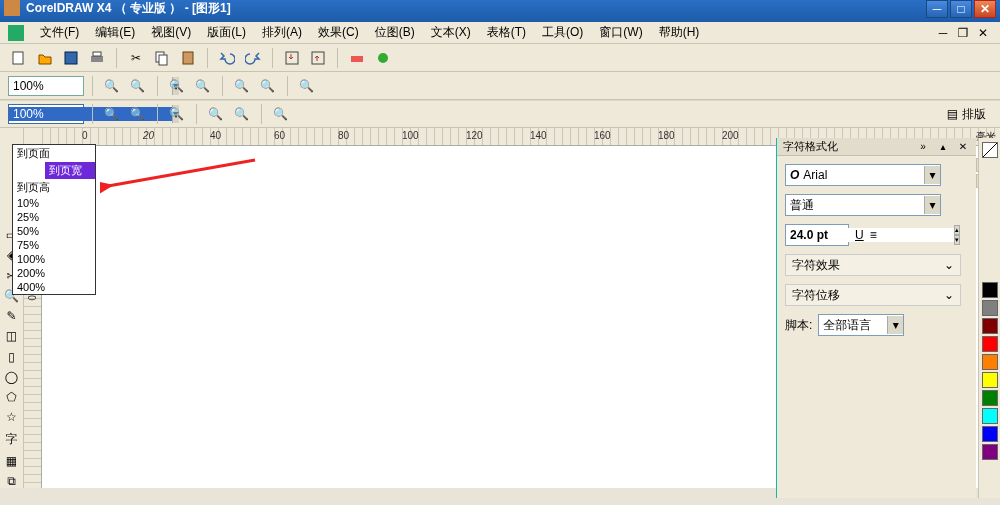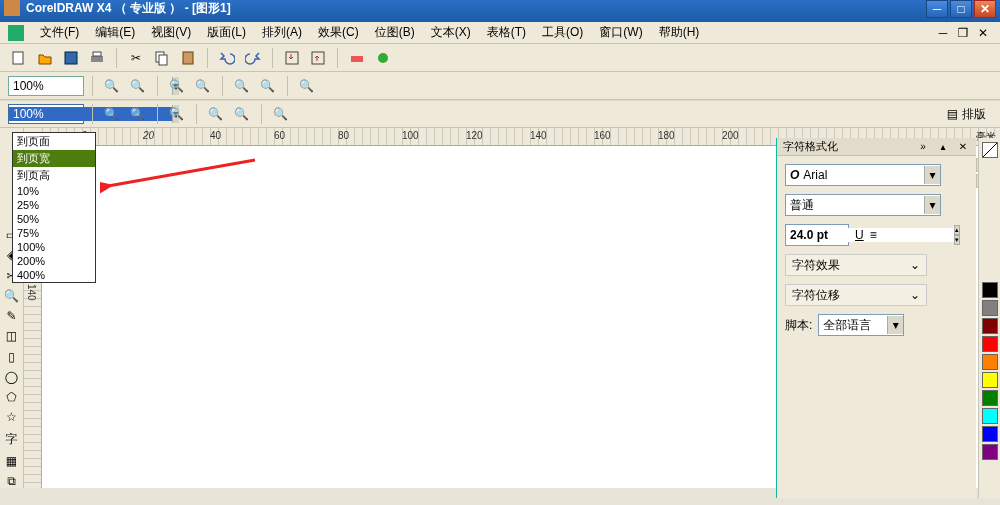--- a/index.html
+++ b/index.html
@@ -41,41 +41,41 @@
 .hruler .tick { position: absolute; top: 2px; font-size: 10px; color: #333; }
 .ruler-unit { position: absolute; right: 4px; top: 2px; font-size: 10px; }
 
 .canvas-inner { flex: 1; display: flex; }
 .vruler { width: 18px; background: #efe9d9; border-right: 1px solid #aaa; position: relative; overflow: hidden; }
 .vruler::before { content: ""; position: absolute; inset: 0; background: repeating-linear-gradient(180deg, #888 0 1px, transparent 1px 8px); opacity: 0.35; }
 .vruler .vtick { position: absolute; left: 2px; font-size: 10px; color: #333; writing-mode: vertical-rl; }
 
 .canvas { flex: 1; background: #fff; position: relative; }
 
-.zoom-dropdown { position: absolute; left: 12px; top: 132px; width: 84px; background: #fff; border: 1px solid #333; z-index: 50; }
+.zoom-dropdown { position: absolute; left: 12px; top: 144px; width: 84px; background: #fff; border: 1px solid #333; z-index: 50; }
 .zoom-dropdown .zi { padding: 1px 4px; font-size: 11px; }
-.zoom-dropdown .zi.sel { background: #4d7c0f; color: #fff; }
+.zoom-dropdown .zi.sel { background: #6d28d9; color: #fff; margin-left: 32px; }
 
 .arrow { position: absolute; left: 100px; top: 158px; z-index: 40; }
 
 .docker { position: absolute; right: 24px; top: 138px; width: 200px; height: 360px; background: #efe9d9; border-left: 1px solid #14b8a6; }
 .docker-head { height: 18px; background: #e2dccc; border-bottom: 1px solid #c4c0b0; display: flex; align-items: center; padding: 0 6px; gap: 6px; }
 .docker-head .title { flex: 1; font-size: 11px; }
 .docker-head .btn { width: 14px; height: 14px; display: flex; align-items: center; justify-content: center; font-size: 10px; }
 .docker-body { padding: 8px; display: flex; flex-direction: column; gap: 8px; position: relative; }
 .docker-body .dd-field { height: 22px; border: 1px solid #7f9db9; background: #fff; display: flex; align-items: center; padding: 0 4px; width: 156px; }
 .docker-body .dd-field .val { flex: 1; }
 .docker-body .dd-field .arr { width: 16px; height: 18px; background: #dcd8c8; margin: -1px -4px -1px 0; border-left: 1px solid #aaa; display: flex; align-items: center; justify-content: center; }
 .docker-body .row { display: flex; align-items: center; gap: 6px; }
 .docker-body .spin { width: 64px; height: 22px; border: 1px solid #7f9db9; background: #fff; display: flex; align-items: center; }
 .docker-body .spin input { flex: 1; border: none; padding: 0 4px; outline: none; font-weight: bold; }
 .docker-body .spin .sp { width: 14px; display: flex; flex-direction: column; }
 .docker-body .spin .sp div { height: 10px; background: #dcd8c8; border: 1px solid #aaa; font-size: 7px; text-align: center; line-height: 8px; }
 .docker-body .lab { color: #999; font-size: 11px; }
-.docker-body .expand { height: 22px; border: 1px solid #ccc; background: #f4f0e4; display: flex; align-items: center; padding: 0 6px; width: 142px; }
+.docker-body .expand { height: 22px; border: 1px solid #ccc; background: #f4f0e4; display: flex; align-items: center; padding: 0 6px; width: 176px; }
 .docker-body .expand .lbl { flex: 1; }
 .docker-tabs { position: absolute; right: -18px; top: 2px; width: 18px; display: flex; flex-direction: column; gap: 2px; }
 .docker-tabs .tab { background: #e2dccc; border: 1px solid #c4c0b0; padding: 6px 2px; font-size: 10px; writing-mode: vertical-rl; text-align: center; }
 
 .color-strip { position: absolute; right: 0; top: 138px; width: 22px; height: 360px; background: #efe9d9; border-left: 1px solid #c8c4b4; display: flex; flex-direction: column; align-items: center; padding-top: 4px; gap: 2px; }
 .color-strip .sw { width: 16px; height: 16px; border: 1px solid #666; }
 .color-strip .sep-v { height: 120px; }
 
 svg { display: block; }
 </style>

